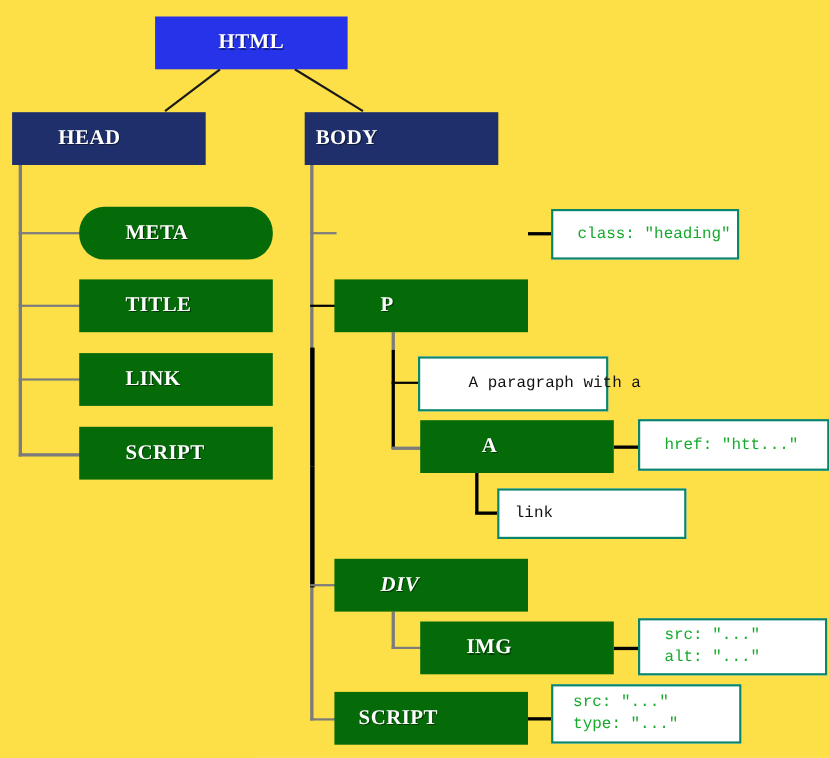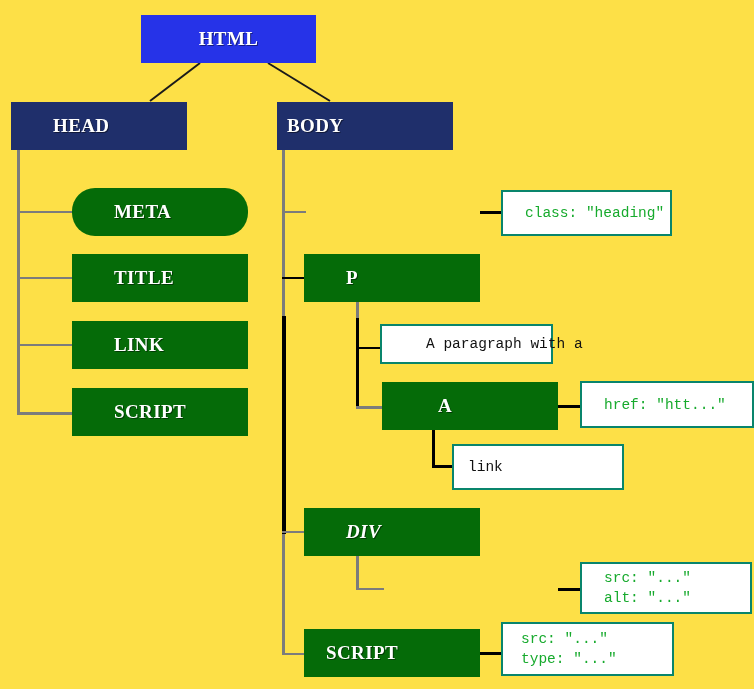--- a/index.html
+++ b/index.html
@@ -143,30 +143,33 @@
   </div>
 
   <div class="node leaf center-ish" style="left:382px; top:382px; width:176px; height:48px; padding-left:56px;">
     <span>A</span>
   </div>
 
   <div class="node leaf" style="left:304px; top:508px; width:176px; height:48px;font-style:italic;">
     <span>DIV</span>
   </div>
 
+  <div class="node leaf" style="left:382px; top:565px; width:176px; height:48px;">
+    <span>IMG</span>
+  </div>
 
   <div class="node leaf" style="left:304px; top:629px; width:176px; height:48px; padding-left:22px;">
     <span>SCRIPT</span>
   </div>
 
   <div class="vbox attr" style="left:501px; top:190px; width:171px; height:46px;">
     <span>class: "heading"</span>
   </div>
 
-  <div class="vbox text indent" style="left:380px; top:324px; width:173px; height:40px;padding-left:44px;">
+  <div class="vbox text indent" style="left:380px; top:324px; width:173px; height:50px;padding-left:44px;">
     <span>A paragraph with a</span>
   </div>
 
   <div class="vbox attr" style="left:580px; top:381px; width:174px; height:47px;">
     <span>href: "htt..."</span>
   </div>
 
   <div class="vbox text indent" style="left:452px; top:444px; width:172px; height:46px;">
     <span>link</span>
   </div>

